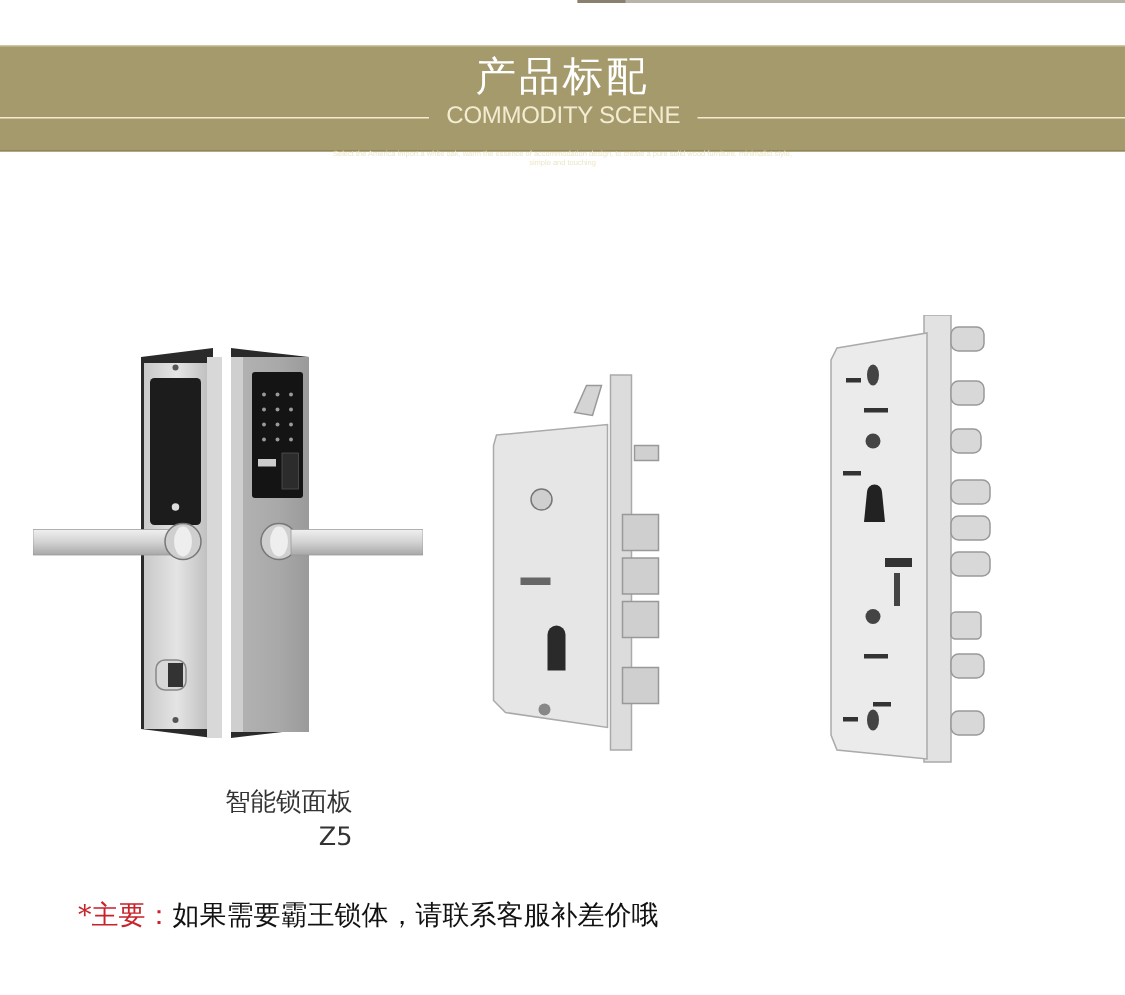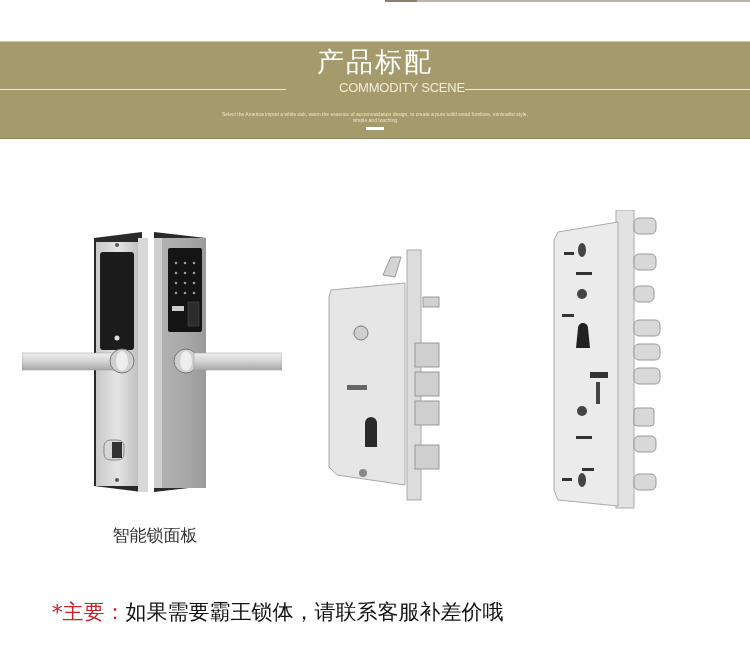--- a/index.html
+++ b/index.html
@@ -2,36 +2,36 @@
 <html><head>
   <meta charset="utf-8">
   <style>
     * { margin: 0; padding: 0; box-sizing: border-box; }
     html, body { width: 750px; height: 663px; background: #ffffff; overflow: hidden; }
     body { position: relative; font-family: "DejaVu Sans", sans-serif; }
 
     .top-line { position: absolute; top: 0; left: 385px; width: 365px; height: 2px; background: #b9b4aa; }
     .top-line .seg { position: absolute; left: 0; top: 0; width: 32px; height: 2px; background: #8a8070; }
 
-    .banner { position: absolute; left: 0; top: 41px; width: 750px; height: 98px; background: #a59a6c; border-top: 1px solid #cfc6a4; border-bottom: 1px solid #8f8659; }
+    .banner { position: absolute; left: 0; top: 30px; width: 750px; height: 71px; background: #a59a6c; border-top: 1px solid #cfc6a4; border-bottom: 1px solid #8f8659; }
     .banner-title { position: absolute; left: 0; width: 750px; top: 2px; text-align: center; color: #ffffff; font-size: 27px; letter-spacing: 2px; font-family: "DejaVu Sans", sans-serif; }
     .banner-sub-row { position: absolute; left: 0; top: 38px; width: 750px; height: 20px; }
     .banner-line { position: absolute; top: 9px; height: 1px; background: #f3ecd2; }
     .banner-line.left { left: 0; width: 286px; }
     .banner-line.right { left: 465px; width: 285px; }
-    .banner-sub { position: absolute; left: 286px; width: 179px; top: 0; text-align: right; color: #f3ecd2; font-size: 13px; font-family: "Liberation Sans", sans-serif; letter-spacing: -0.2px; }
+    .banner-sub { position: absolute; left: 286px; width: 179px; top: 0; text-align: center; color: #f3ecd2; font-size: 16px; font-family: "Liberation Sans", sans-serif; letter-spacing: -0.2px; }
     .banner-desc { position: absolute; left: 215px; width: 320px; top: 69px; text-align: center; color: #ede6c8; font-size: 5px; line-height: 6px; font-family: "Liberation Sans", sans-serif; }
     .banner-dash { position: absolute; left: 366px; top: 85px; width: 18px; height: 3px; background: #ffffff; }
 
     .products { position: absolute; left: 0; top: 190px; width: 750px; height: 330px; }
     .product-img { position: absolute; }
 
-    .caption { position: absolute; text-align: center; color: #333333; font-size: 17px; line-height: 23px; font-family: "DejaVu Sans", sans-serif; }
+    .caption { position: absolute; text-align: right; color: #333333; font-size: 17px; line-height: 23px; font-family: "DejaVu Sans", sans-serif; }
 
-    .note { position: absolute; left: 52px; top: 598px; font-size: 21px; font-family: "DejaVu Serif", serif; white-space: nowrap; text-align: right; }
+    .note { position: absolute; left: 52px; top: 598px; font-size: 18px; font-family: "DejaVu Serif", serif; white-space: nowrap; text-align: right; }
     .note .red { color: #c8232b; }
     .note .black { color: #111111; }
     .watermark { position: absolute; left: 612px; top: 596px; width: 120px; height: 40px; color: rgba(160,160,160,0.35); font-size: 16px; letter-spacing: 3px; font-family: "DejaVu Sans", sans-serif; }
   </style>
 </head>
 <body>
 
 <div class="top-line">
     <div class="seg"></div>
   </div>
@@ -154,20 +154,21 @@
         <rect x="82" y="198" width="20" height="18" rx="3"></rect>
         <rect x="82" y="226" width="22" height="16" rx="5"></rect>
         <rect x="82" y="264" width="22" height="16" rx="5"></rect>
       </g>
     </svg>
   </div>
 </div>
 
 <div class="caption" style="left:75px; top:524px; width:160px;">
   <div>智能锁面板</div>
+  <div>Z5</div>
 </div>
 <div class="caption" style="left:300px; top:524px; width:160px;">
 </div>
 <div class="caption" style="left:528px; top:524px; width:160px;">
 </div>
 
 <div class="note">
   <span class="red">*主要：</span><span class="black">如果需要霸王锁体，请联系客服补差价哦</span>
 </div>
 <div class="watermark"></div>

